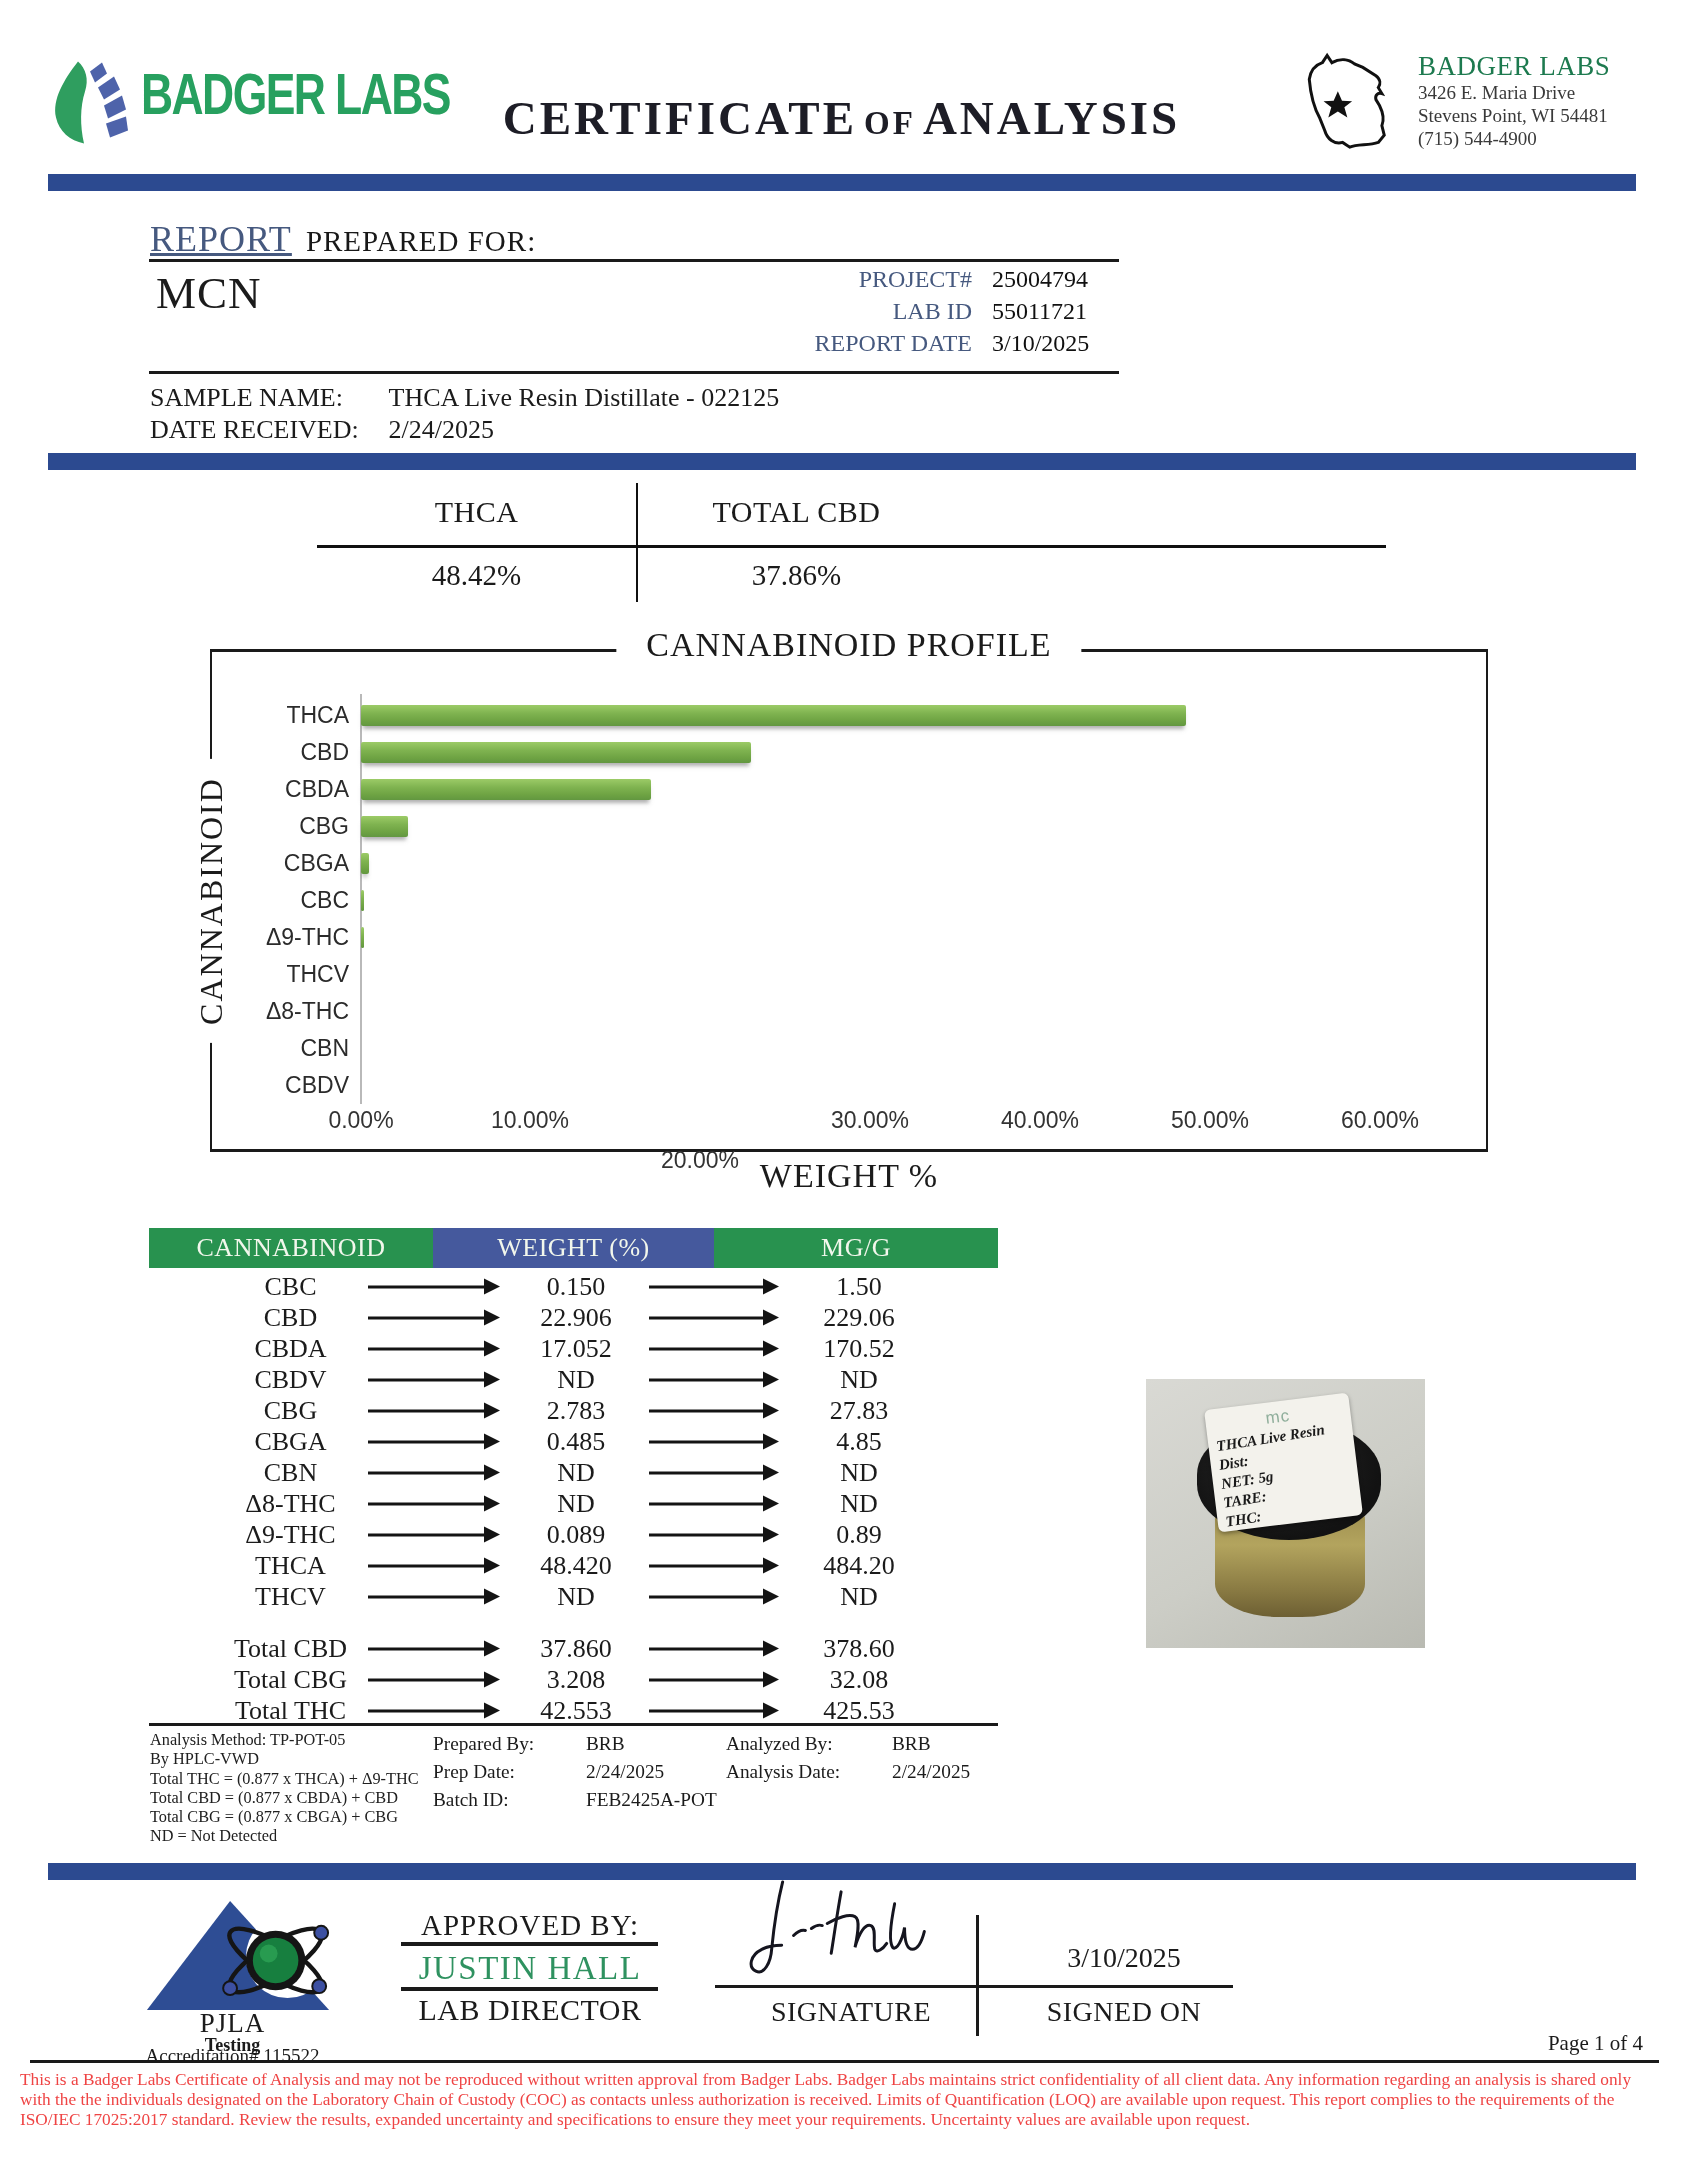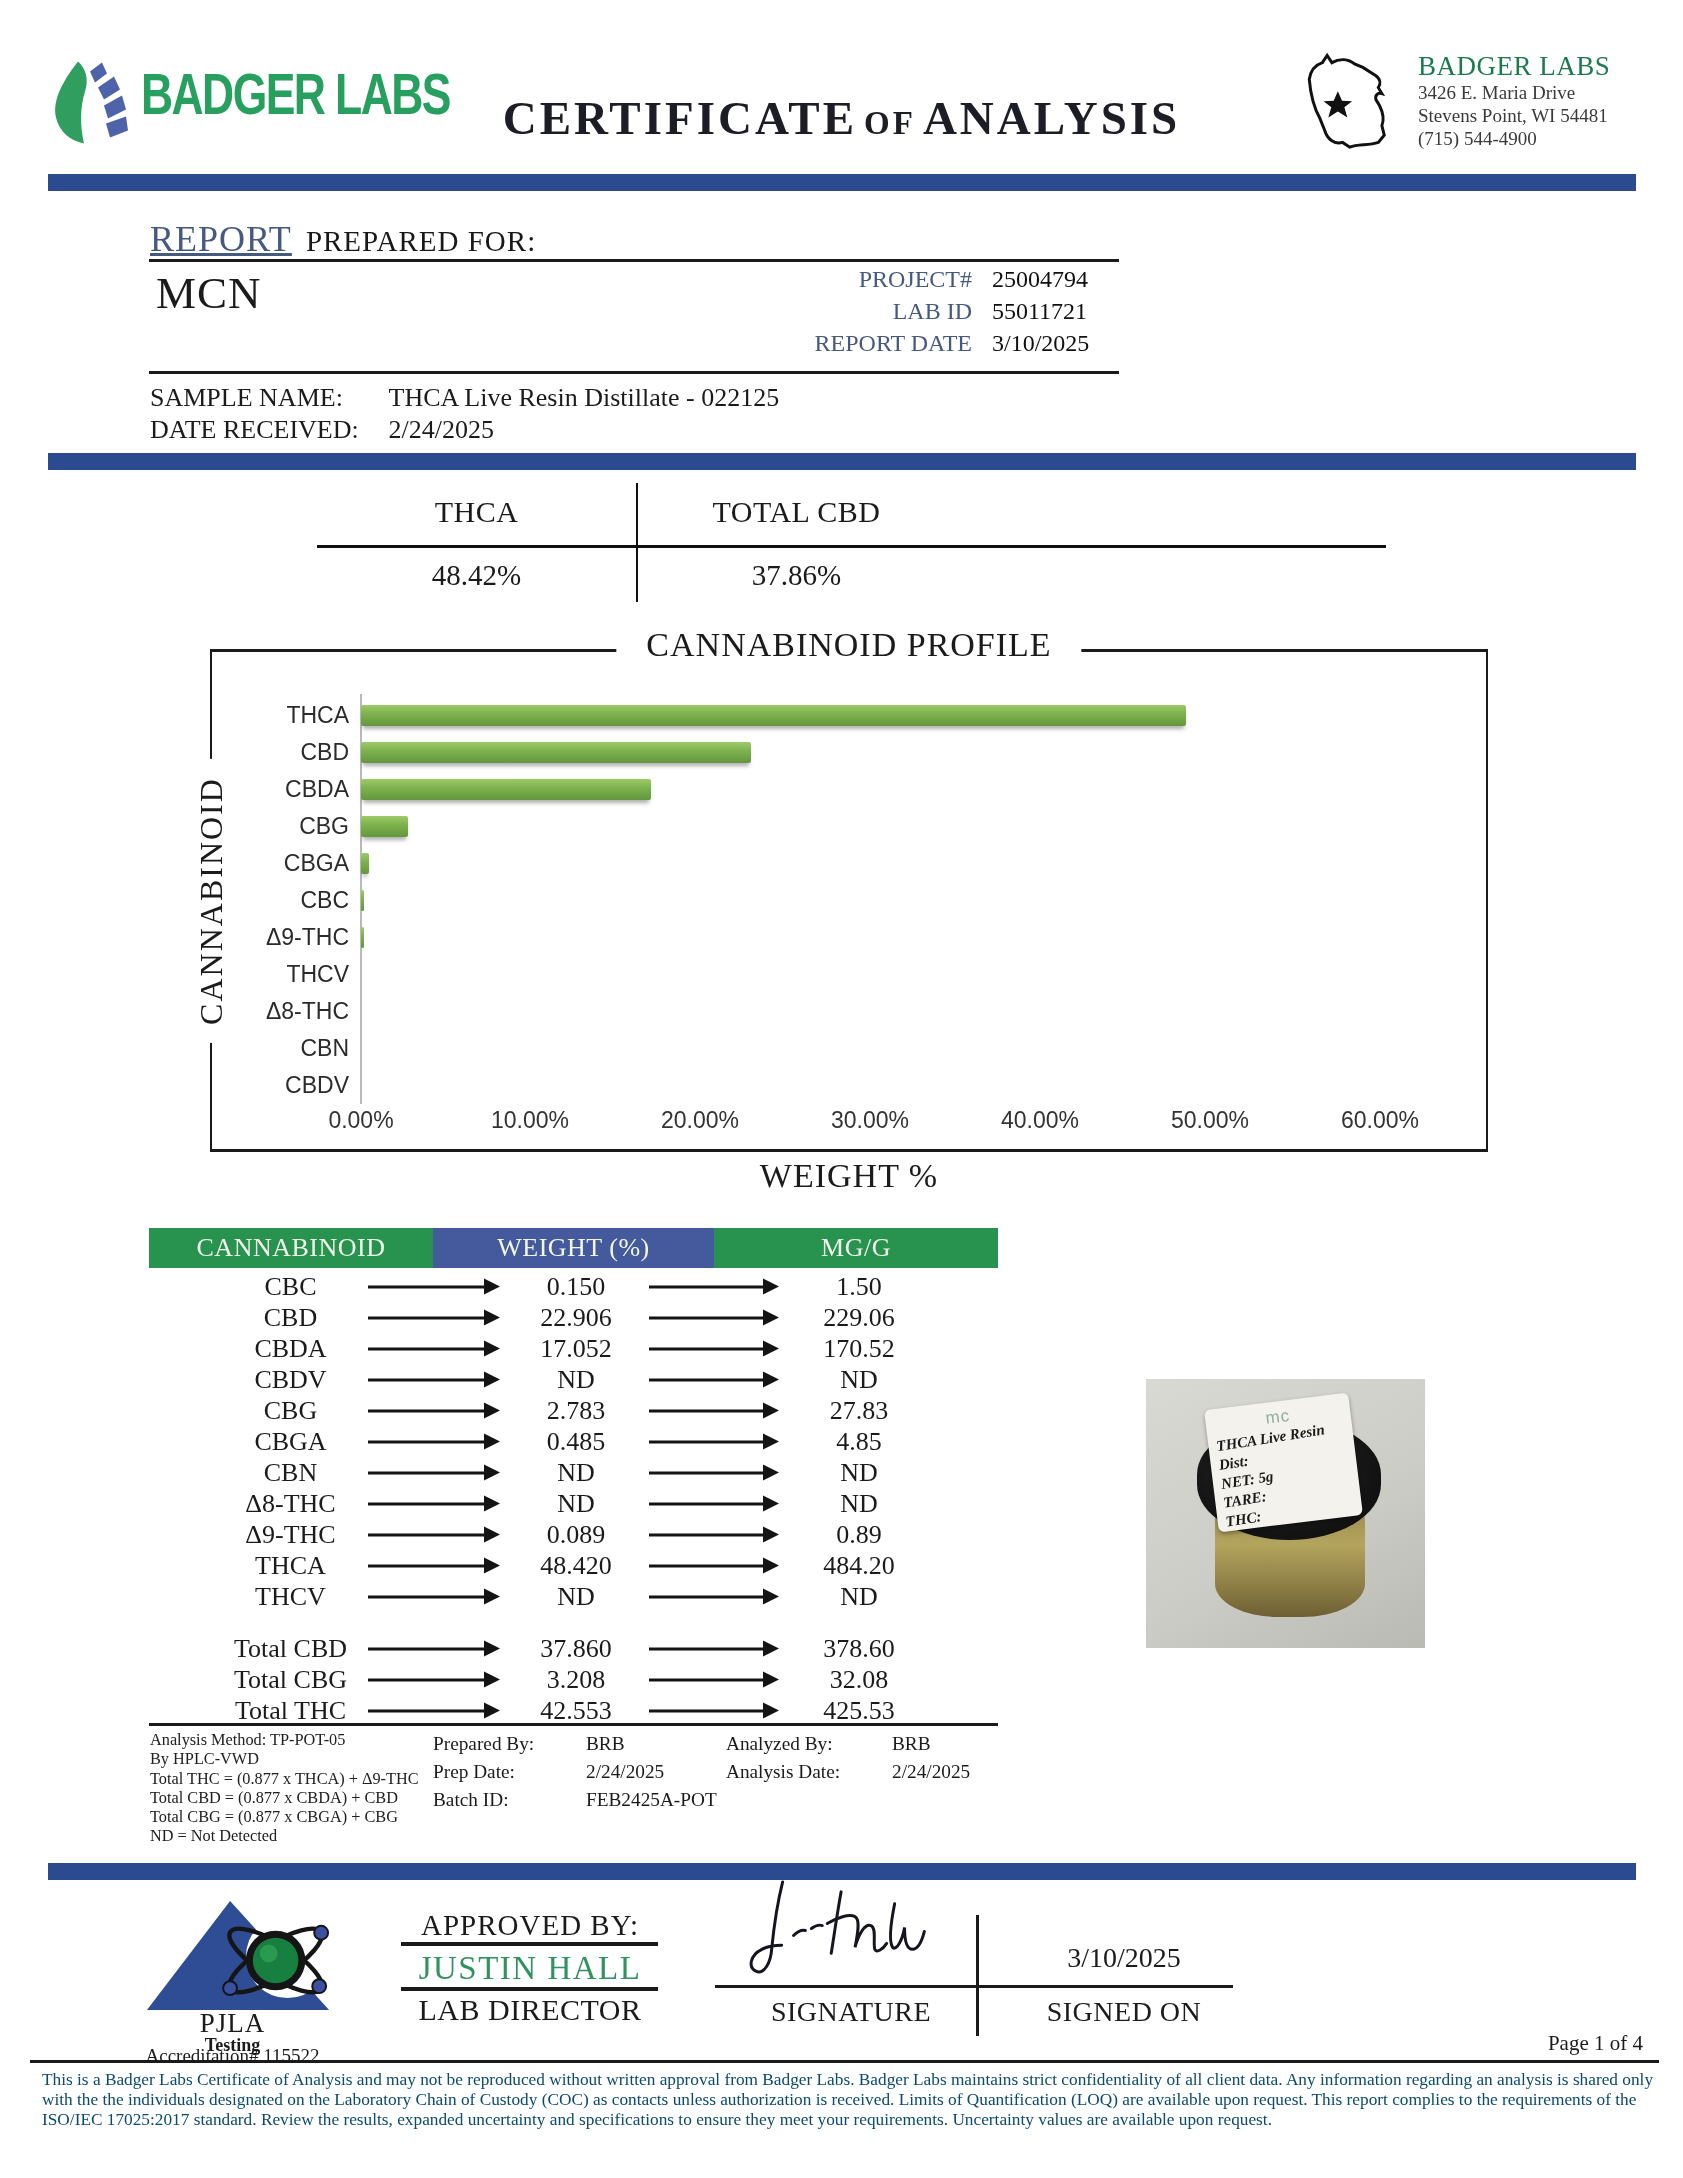--- a/index.html
+++ b/index.html
@@ -121,21 +121,21 @@
   .sig-label{left:752px;top:1996px;width:198px;text-align:center;font-size:28px;letter-spacing:0.5px;}
   .signed-date{left:1025px;top:1942px;width:198px;text-align:center;font-size:28px;}
   .signed-on{left:1025px;top:1996px;width:198px;text-align:center;font-size:28px;letter-spacing:0.5px;}
   .pjla-name{left:84px;top:2008px;width:297px;text-align:center;font-weight:normal;font-size:27px;letter-spacing:1px;}
   .pjla-sub{left:84px;top:2035px;width:297px;text-align:center;font-weight:bold;font-size:18px;}
   .pjla-acc{left:84px;top:2045px;width:297px;text-align:center;font-size:19px;}
 
   
   .page-num{left:1366px;top:2031px;width:277px;text-align:right;font-size:21px;}
   .foot-line{left:30px;top:2060px;width:1629px;height:3px;background:#1a1a1a;}
-  .disclaimer{left:42px;top:2070px;width:1614px;font-size:17.3px;line-height:20px;color:#0c4a6e;}
+  .disclaimer{left:20px;top:2070px;width:1614px;font-size:17.3px;line-height:20px;color:#ef4444;}
 </style>
 </head>
 <body>
 
 <div class="page">
 
   <svg class="abs" style="left:44px;top:55px;" width="95" height="91" viewBox="0 0 95 90">
     <path d="M34,6 C20,24 8,44 12,62 C15,76 26,85 40,88 C36,70 36,52 41,36 C45,24 42,13 34,6 Z" fill="#2f9e5f"></path>
     <path d="M46,16 L58,7 L63,18 L51,27 Z" fill="#4e63aa"></path>
     <path d="M54,32 L70,21 L76,34 L60,44 Z" fill="#4e63aa"></path>
@@ -253,21 +253,21 @@
         <div class="c-row">
           <span class="c-lbl">CBN</span>
         </div>
         <div class="c-row">
           <span class="c-lbl">CBDV</span>
         </div>
       </div>
     <div class="c-ticks" id="chart-ticks">
         <span class="c-tick" style="left: 149px;">0.00%</span>
         <span class="c-tick" style="left: 318px;">10.00%</span>
-        <span class="c-tick" style="left: 488px;">20.00%</span>
+        <span class="c-tick" style="left: 488px; margin-top: 40px;">20.00%</span>
         <span class="c-tick" style="left: 658px;">30.00%</span>
         <span class="c-tick" style="left: 828px;">40.00%</span>
         <span class="c-tick" style="left: 998px;">50.00%</span>
         <span class="c-tick" style="left: 1168px;">60.00%</span>
       </div>
   </div>
 
   <div class="abs thead">
     <div class="th th-green">CANNABINOID</div>
     <div class="th th-blue">WEIGHT (%)</div>

